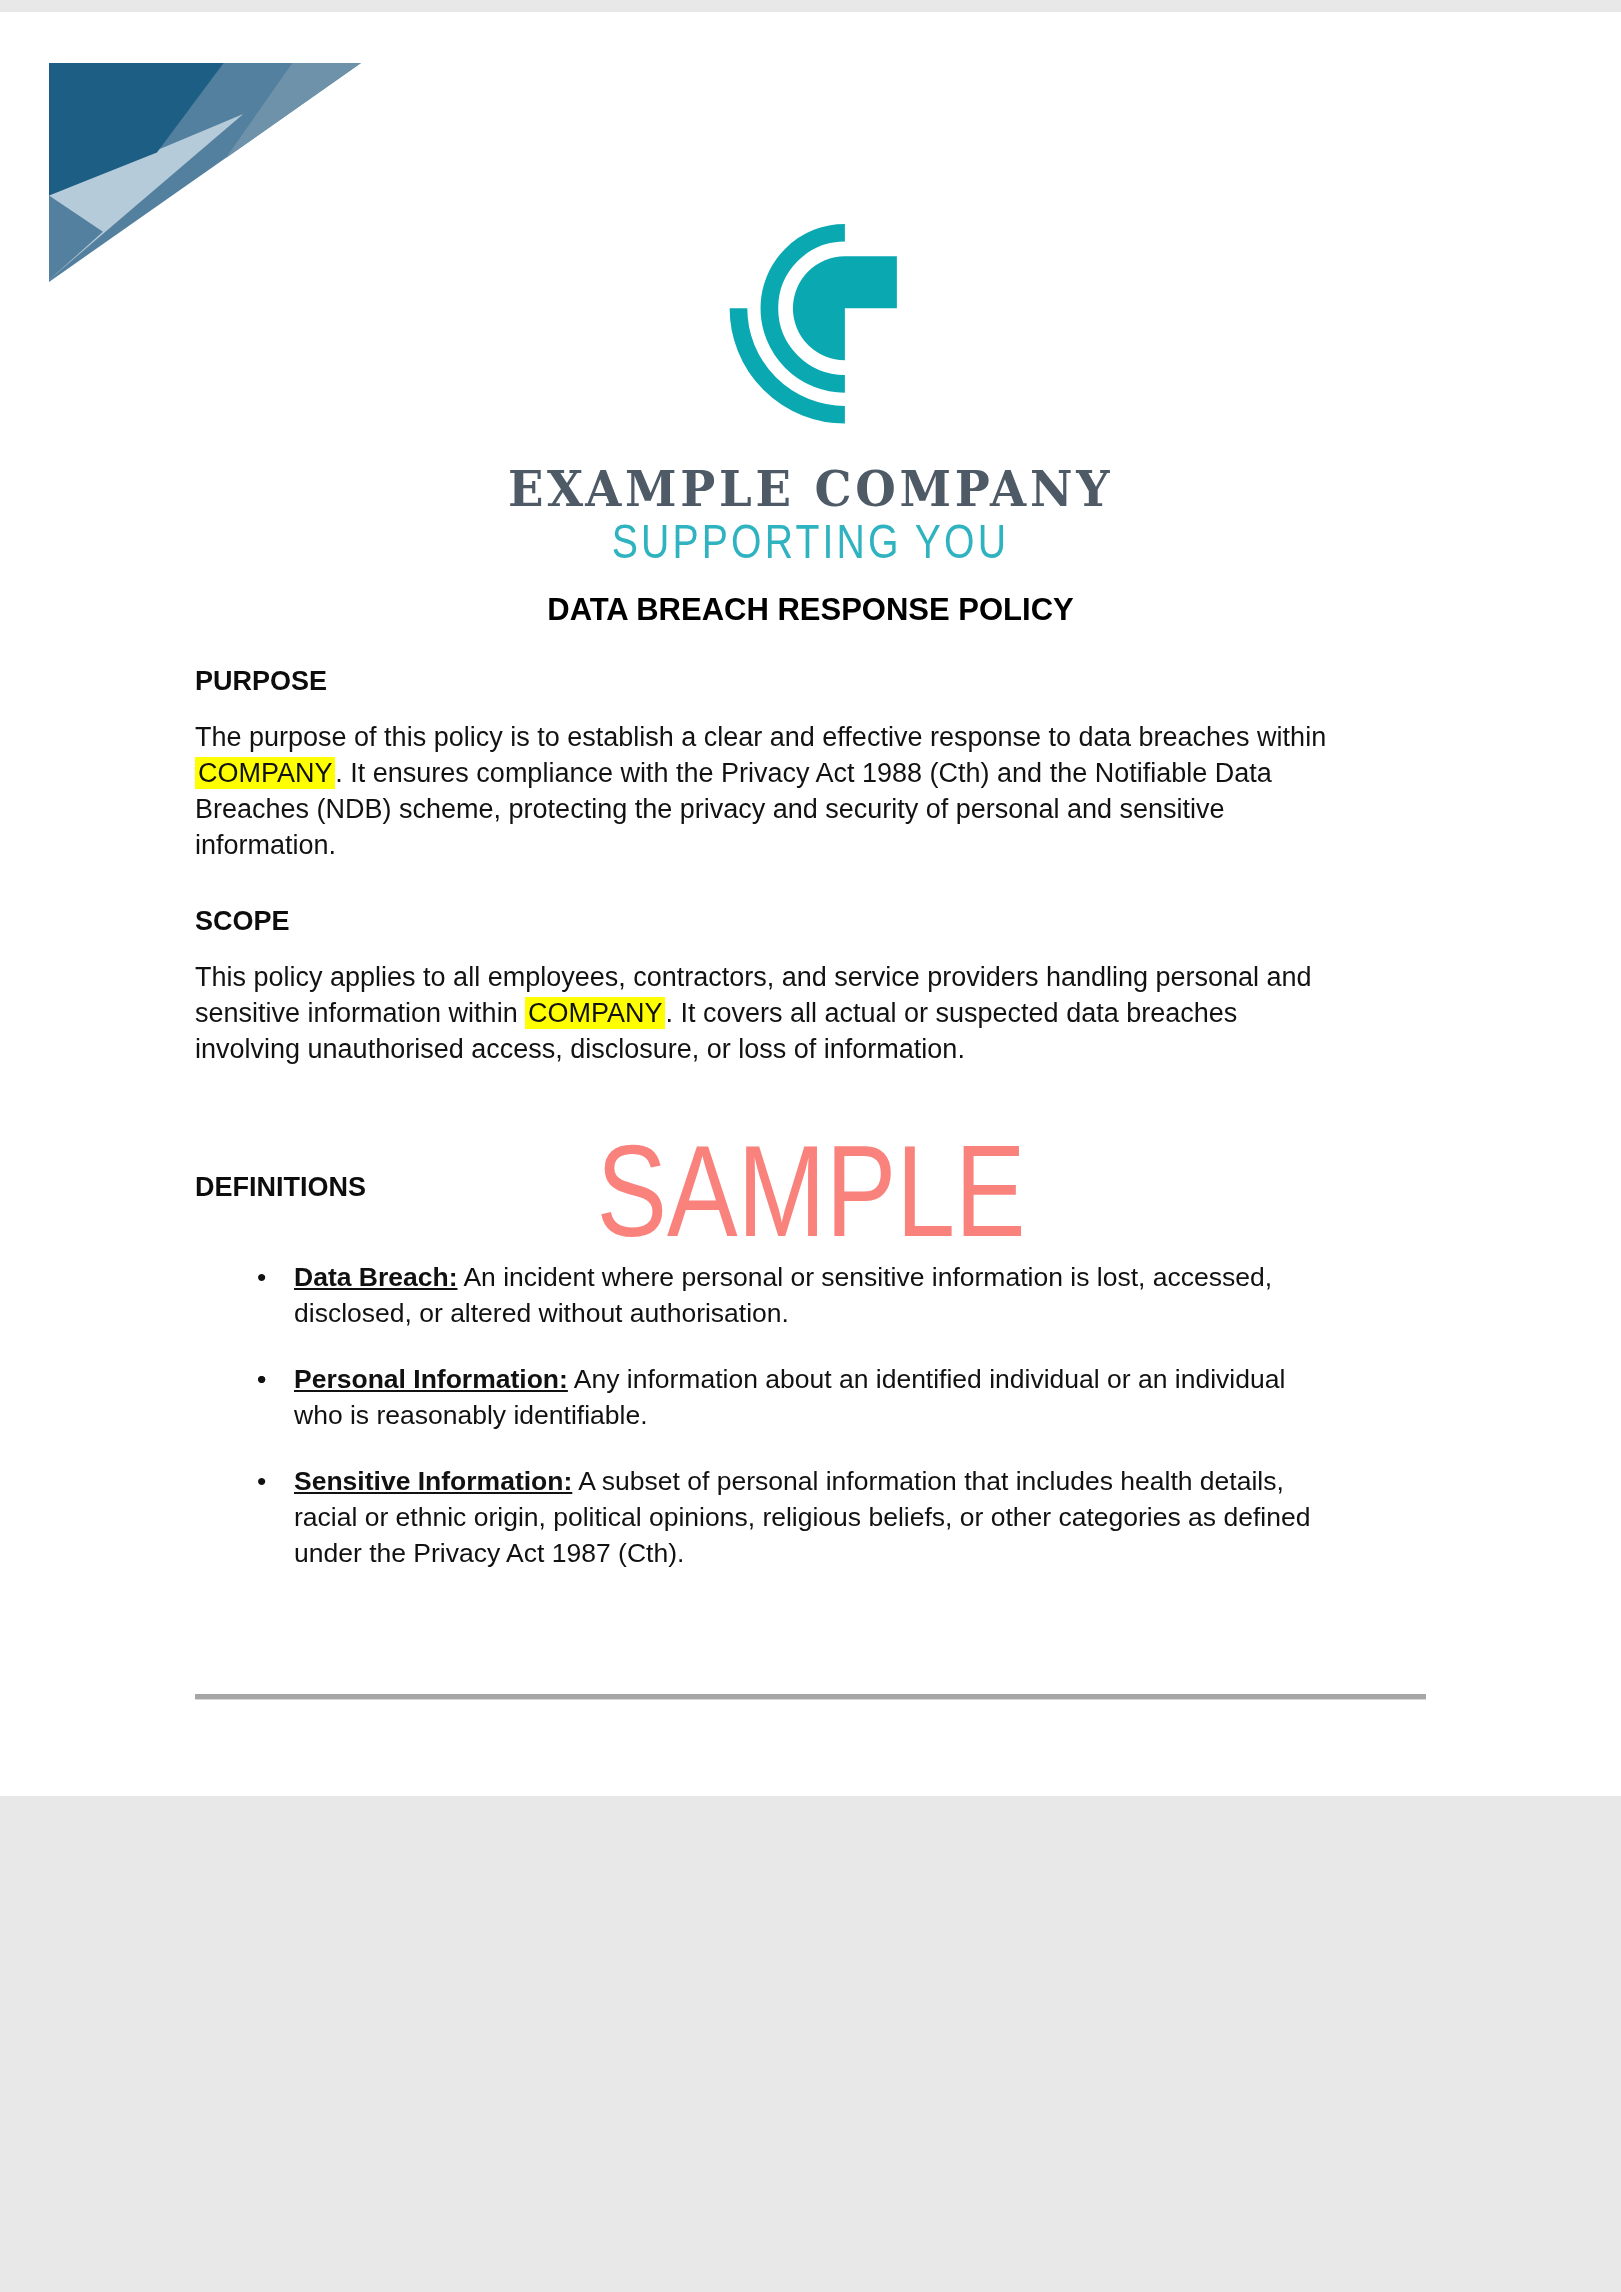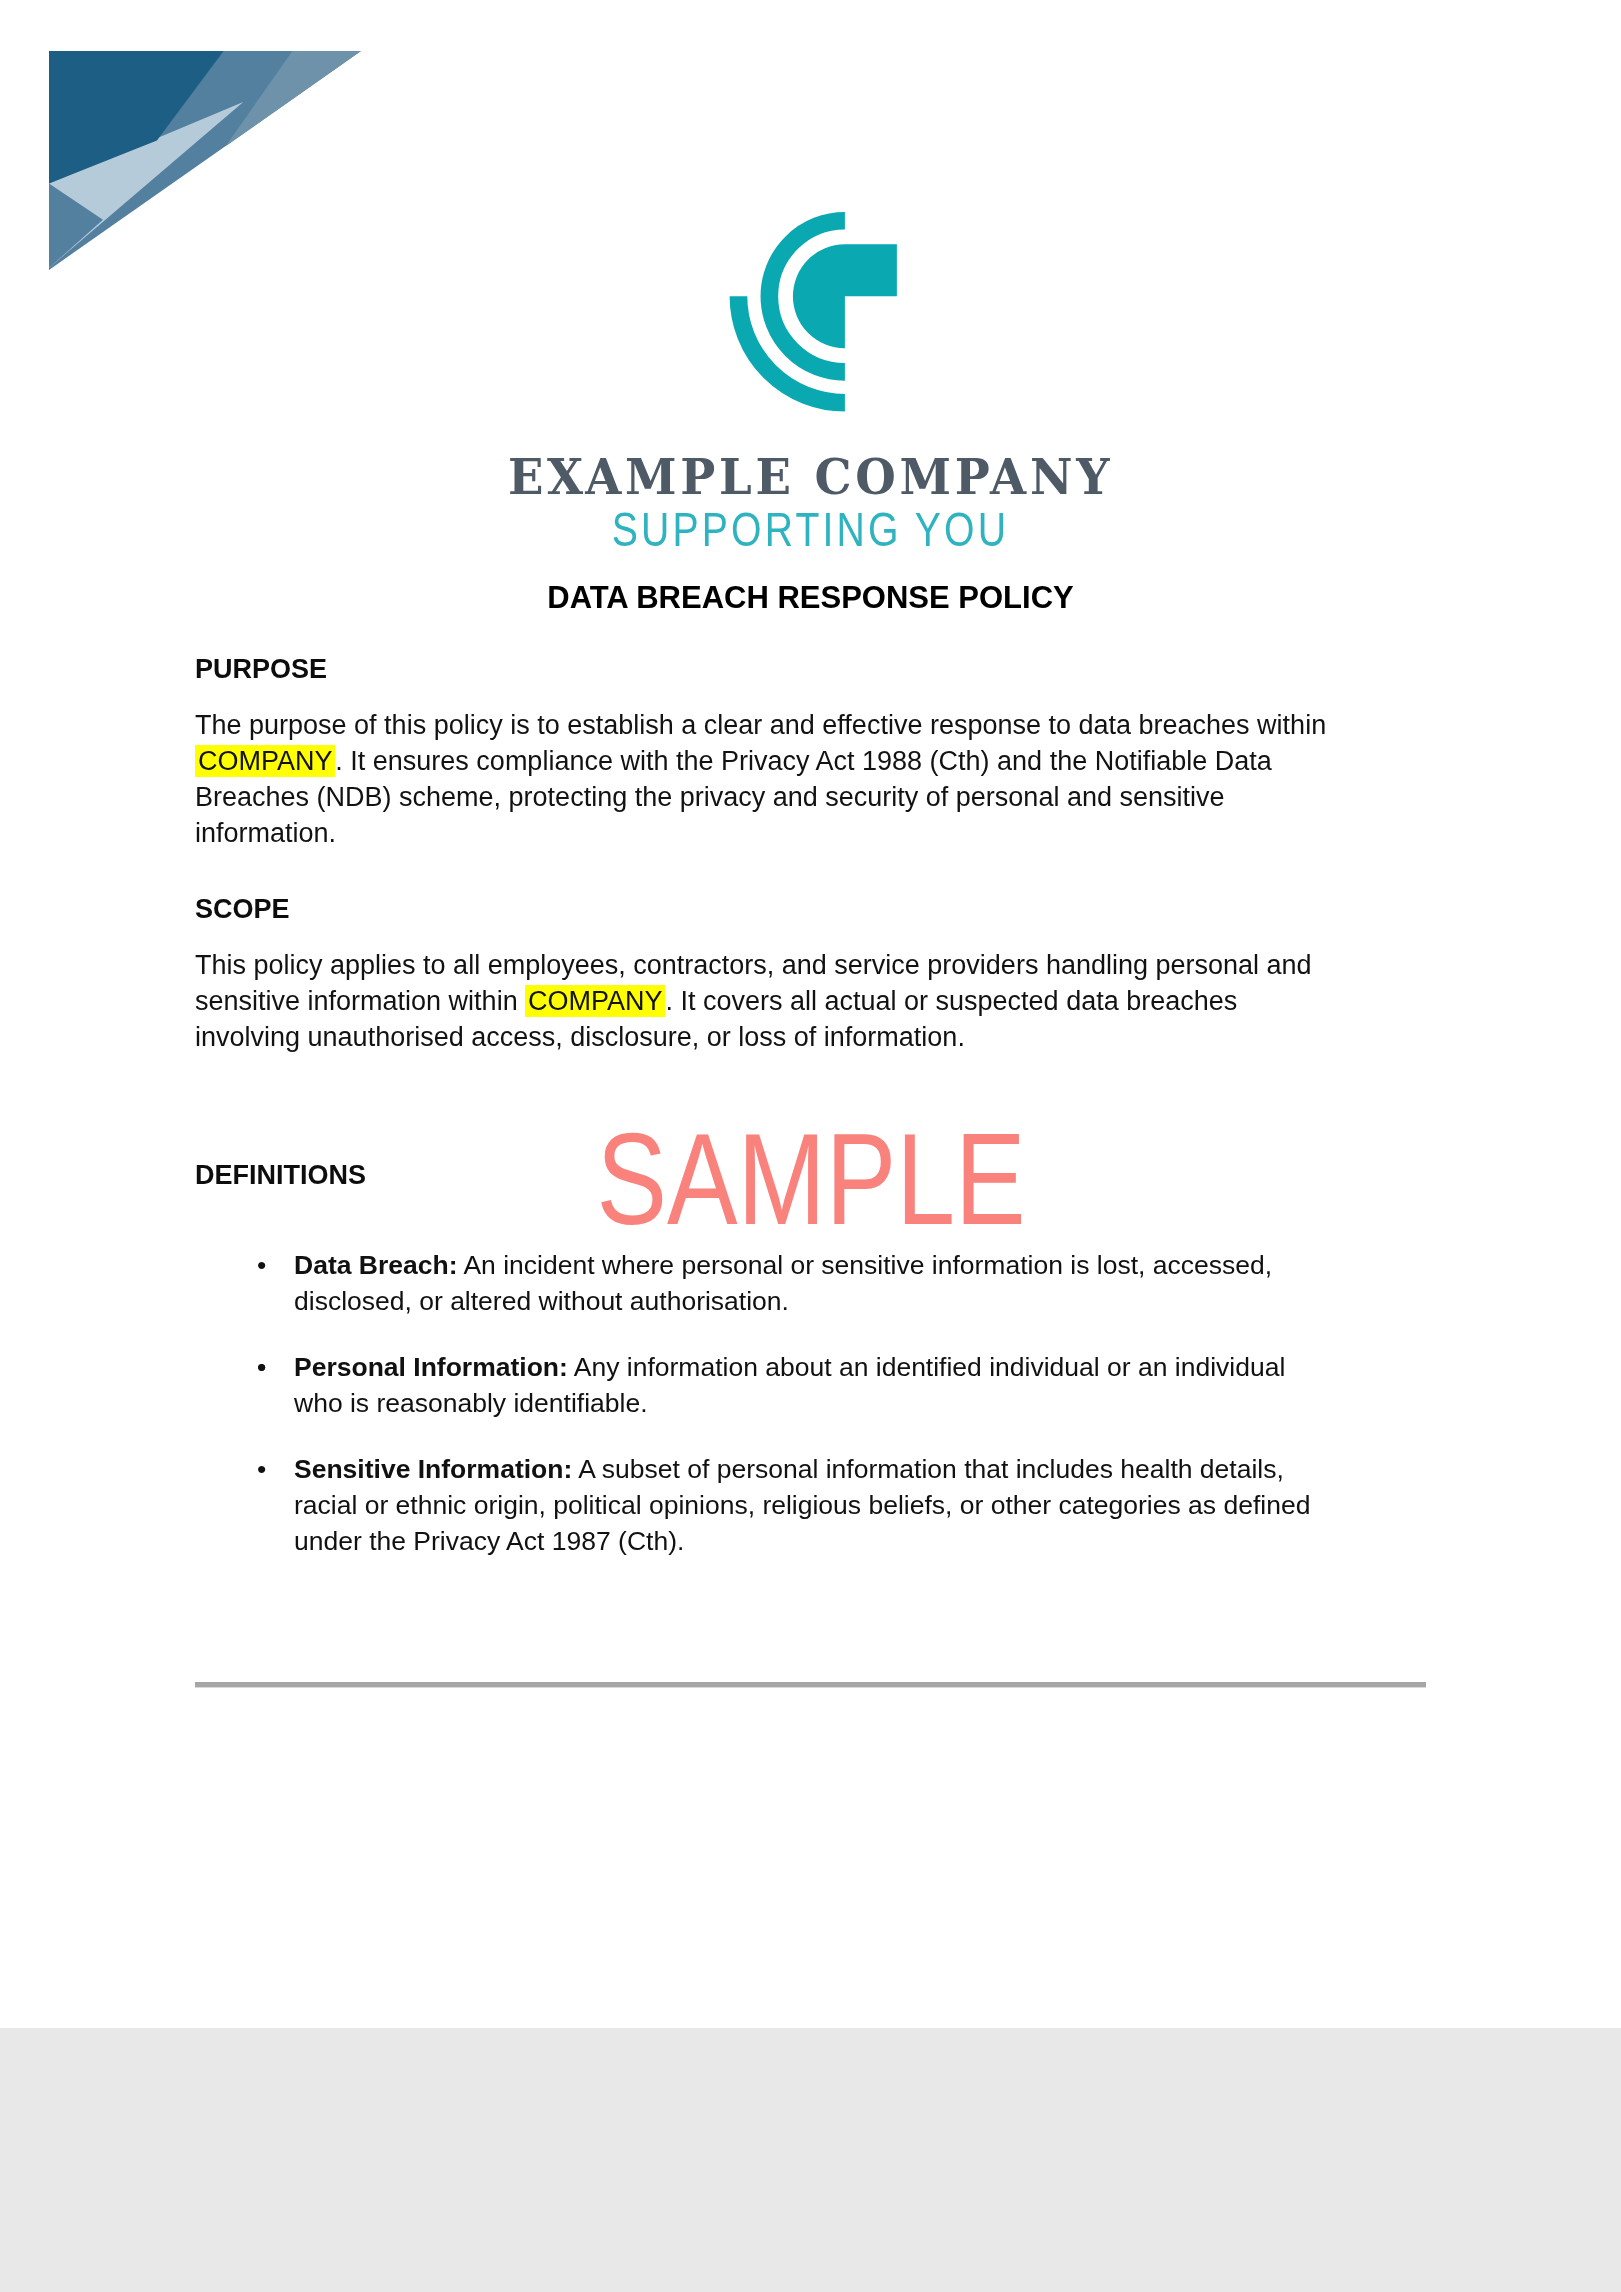--- a/index.html
+++ b/index.html
@@ -1,23 +1,23 @@
 <!DOCTYPE html>
 <html><head>
 <meta charset="utf-8">
 <style>
   html,body{margin:0;padding:0;background:#e8e8e8;}
   .page{
     position:relative;
-    width:1621px;height:2028px;
+    width:1621px;height:1784px;
     background:#ffffff;
     overflow:hidden;
     font-family:"Liberation Sans", sans-serif;
     color:#111111;
-    margin:0 auto;
+    margin:12px auto;
   }
   .abs{position:absolute;}
   
   .corner{left:49px;top:51px;}
   
   .logo-mark{left:729px;top:208px;}
   .company-name{
     left:195px;top:451px;width:1231px;
     text-align:center;
     font-family:"DejaVu Serif", serif;
@@ -48,21 +48,21 @@
   }
   .h-purpose{top:653px;}
   .h-scope{top:893px;}
   .h-definitions{top:1159px;}
   .para{
     left:195px;width:1323px;
     font-size:27px;line-height:36px;color:#121212;
   }
   .p-purpose{top:707px;}
   .p-scope{top:947px;}
-  .seg-b{font-weight:700;}
+  .seg-b{font-weight:700;text-decoration:underline;}
   .seg-h{background:#ffff00;padding:1px 2.9px;}
   .watermark{
     left:811px;top:1115px;
     transform:translateX(-50%) scaleX(.82);
     font-size:129px;line-height:129px;
     color:#f9827d;
     white-space:nowrap;
   }
   .bullets{
     left:195px;top:1247px;width:1323px;

